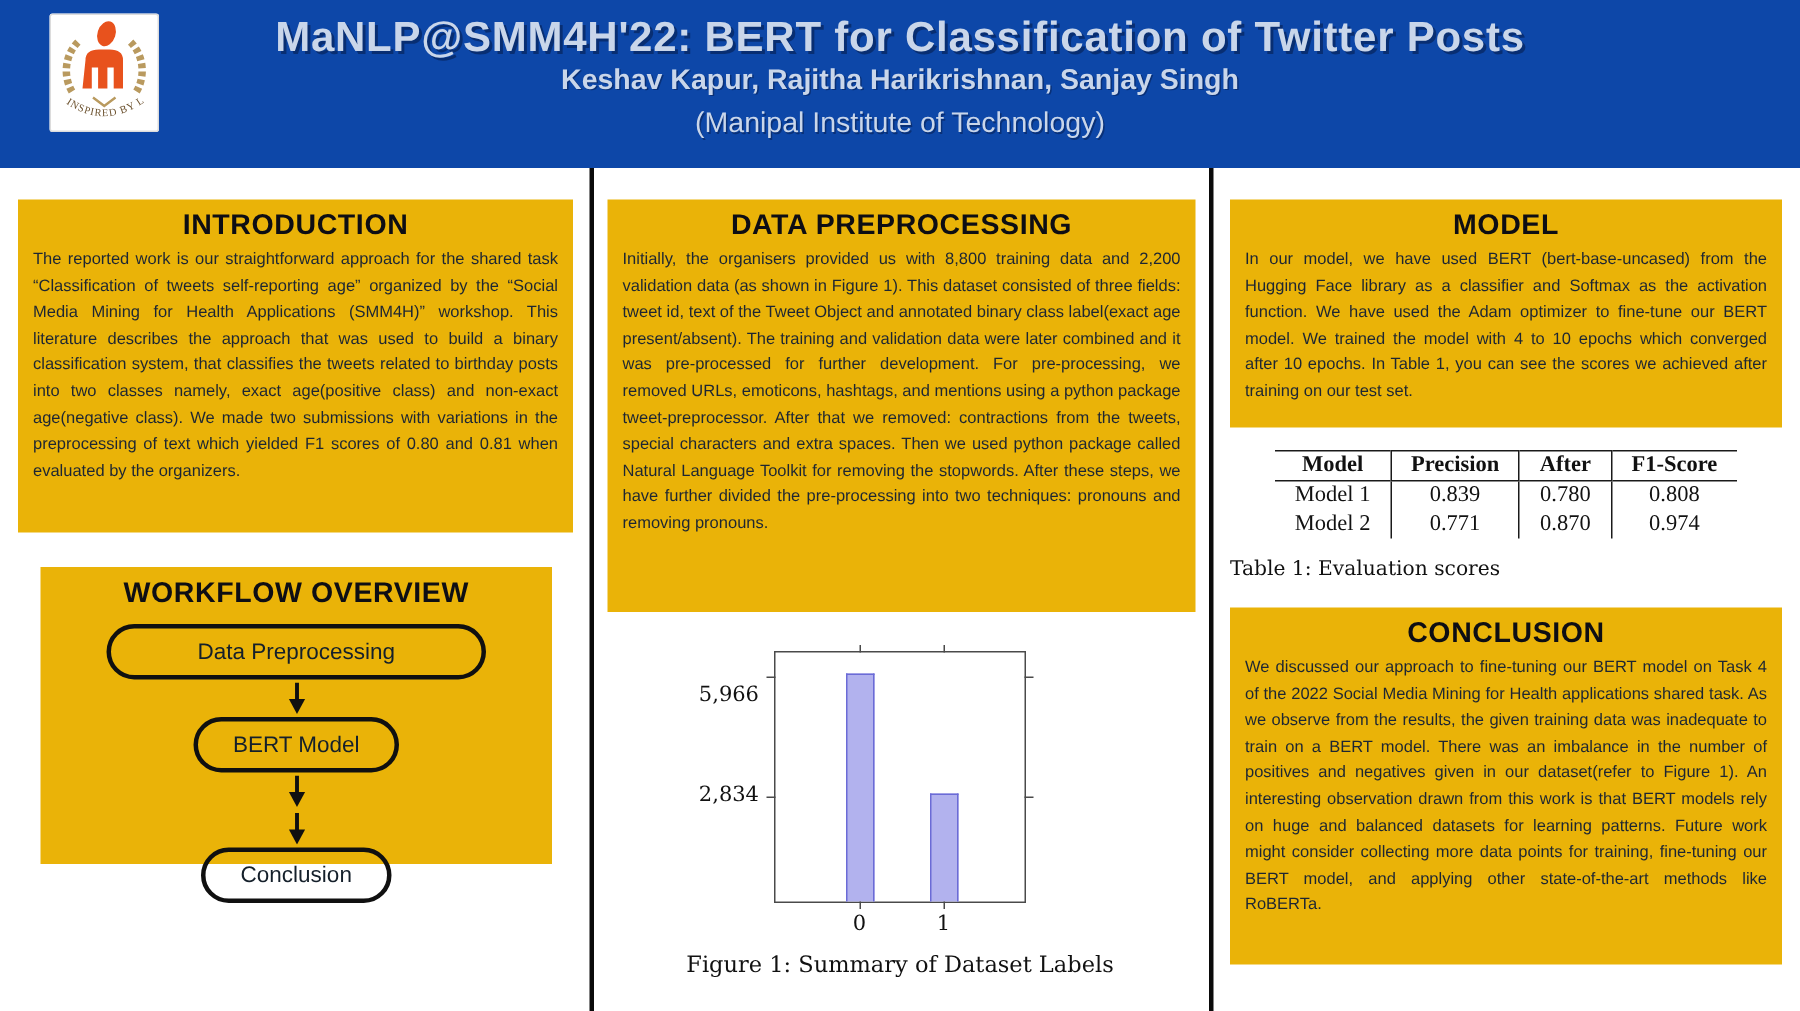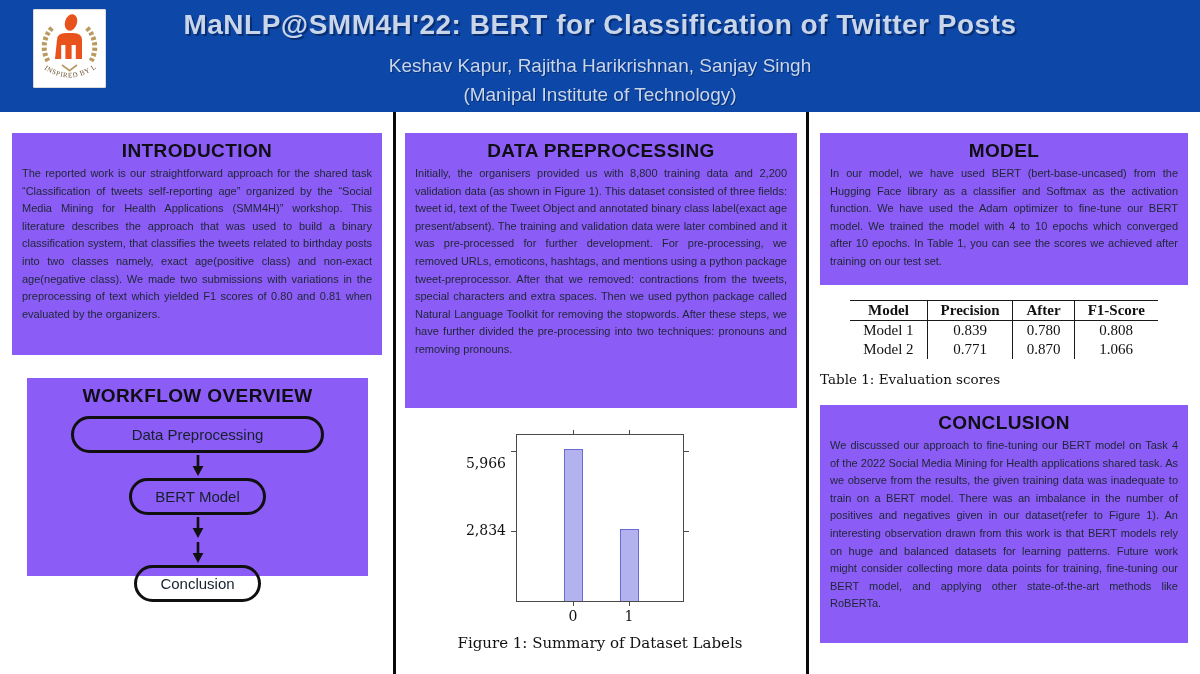--- a/index.html
+++ b/index.html
@@ -13,42 +13,42 @@
   
   .header {
     position: absolute; left:0; top:0; width:1200px; height:112px;
     background:#0d47a8; color:#c9d6ea; text-align:center;
   }
   .header-title {
     margin-top:9px; font-size:28px; font-weight:600; letter-spacing:0.5px;
     text-shadow: 2px 2px 0 rgba(5,25,70,0.55);
   }
   .header-authors {
-    margin-top:14px; font-size:19px; font-weight:400;
+    margin-top:2px; font-size:19px; font-weight:700;
     text-shadow: 1px 1px 0 rgba(5,25,70,0.5);
   }
   .header-affiliation {
     margin-top:7px; font-size:19px; font-weight:500;
     text-shadow: 1px 1px 0 rgba(5,25,70,0.5);
   }
   .logo-box {
     position:absolute; left:33px; top:9px; width:73px; height:79px;
     background:#ffffff; border-radius:2px; box-shadow:0 0 0 1px #dcdcdc inset;
   }
 
   
   .divider {
     position:absolute; top:112px; bottom:0; width:3px; background:#0a0a0a;
   }
   .divider-1 { left:393px; }
   .divider-2 { left:806px; }
 
   
   .box {
-    position:absolute; background:#8b5cf6; padding:7px 10px 9px;
+    position:absolute; background:#eab308; padding:7px 10px 9px;
   }
   .box h2 {
     text-align:center; font-size:19px; font-weight:bold; color:#0e0e14;
     letter-spacing:0.4px; margin-bottom:3px;
   }
   .box .body-text {
     font-size:11px; line-height:17.6px; color:#1d2633;
     text-align:justify; text-justify:inter-word;
   }
   .box-intro        { left:12px;  top:133px; width:370px; height:222px; }
@@ -212,21 +212,21 @@
           <tr>
             <td>Model 1</td>
             <td>0.839</td>
             <td>0.780</td>
             <td>0.808</td>
           </tr>
           <tr>
             <td>Model 2</td>
             <td>0.771</td>
             <td>0.870</td>
-            <td>1.066</td>
+            <td>0.974</td>
           </tr>
         </tbody>
     </table>
     <div class="table-caption">Table 1: Evaluation scores</div>
   </div>
 
   <div class="box box-conclusion">
     <h2>CONCLUSION</h2>
     <div class="body-text">We discussed our approach to fine-tuning our BERT model on Task 4 of the 2022 Social Media Mining for Health applications shared task. As we observe from the results, the given training data was inadequate to train on a BERT model. There was an imbalance in the number of positives and negatives given in our dataset(refer to Figure 1). An interesting observation drawn from this work is that BERT models rely on huge and balanced datasets for learning patterns. Future work might consider collecting more data points for training, fine-tuning our BERT model, and applying other state-of-the-art methods like RoBERTa.</div>
   </div>

